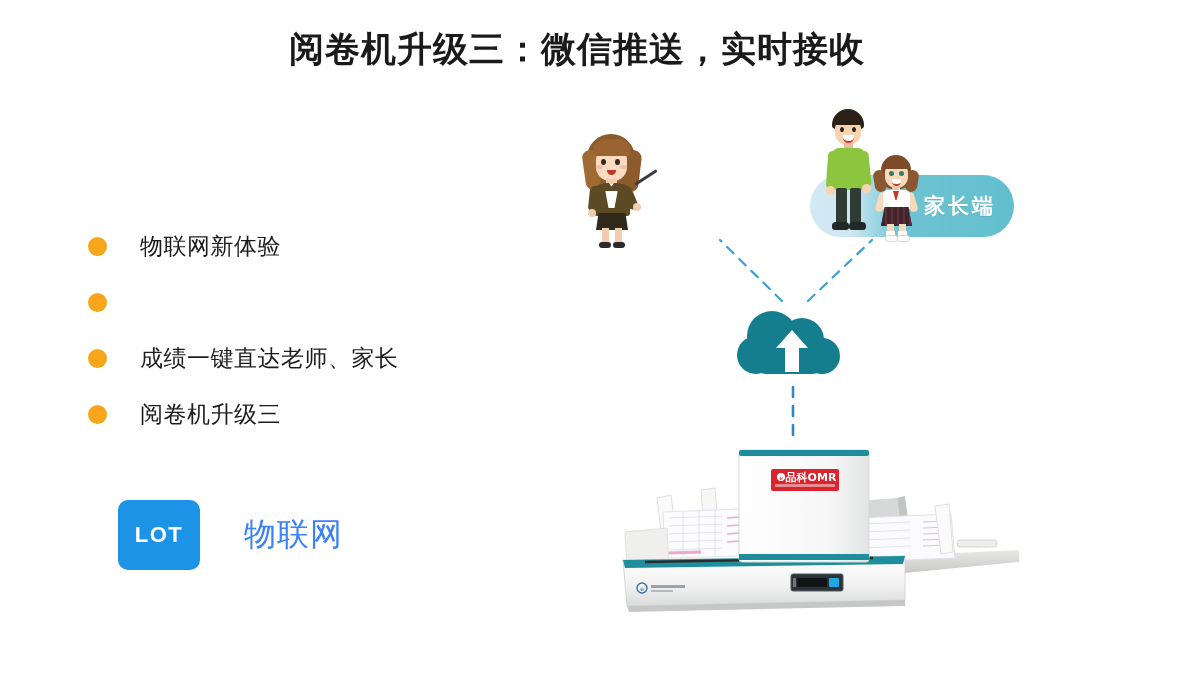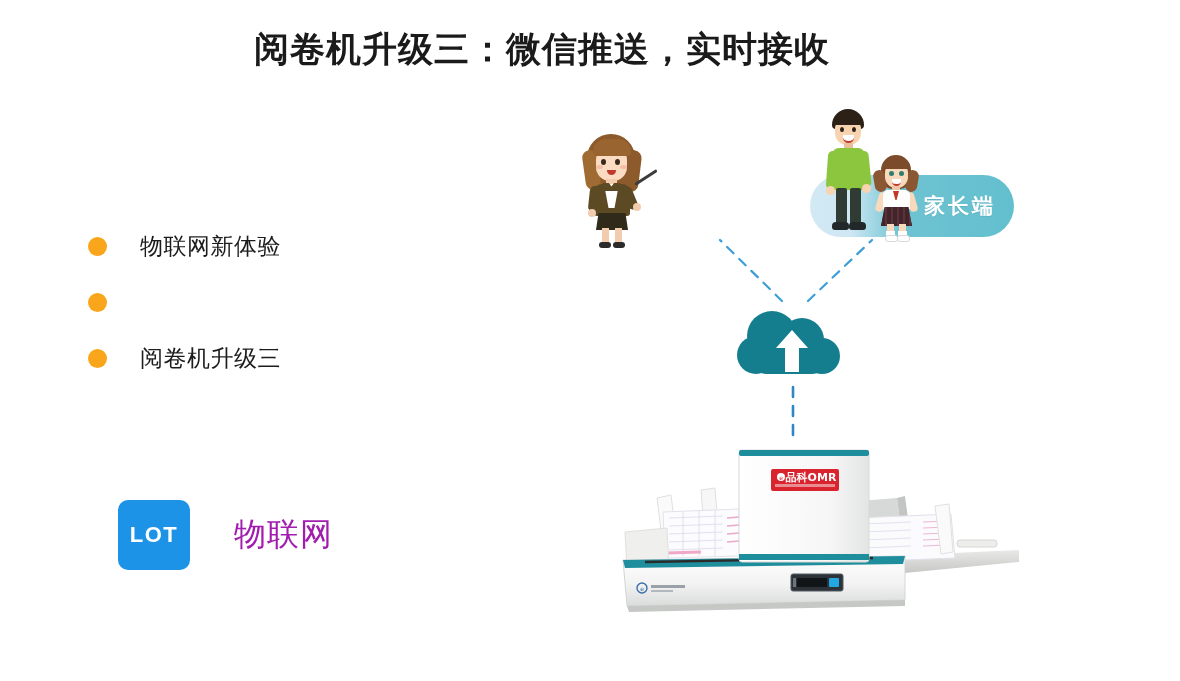--- a/index.html
+++ b/index.html
@@ -22,20 +22,21 @@
     position: absolute;
     top: 26px;
     left: 0;
     width: 1084px;
     text-align: center;
     font-size: 35px;
     font-weight: bold;
     letter-spacing: 1px;
     color: #1a1a1a;
     white-space: nowrap;
+    padding-left: 35px;
   }
 
   
   .bullet-list {
     position: absolute;
     left: 88px;
     top: 218px;
     width: 470px;
   }
   .bullet-row {
@@ -61,38 +62,38 @@
 
   
   .lot-block {
     position: absolute;
     left: 118px;
     top: 500px;
     display: flex;
     align-items: center;
   }
   .lot-badge {
-    width: 72px;
+    width: 82px;
     height: 70px;
     border-radius: 10px;
     background: #1D93E8;
     display: flex;
     align-items: center;
     justify-content: center;
     color: #ffffff;
     font-size: 22px;
     font-weight: bold;
     letter-spacing: 1.5px;
     font-family: "Liberation Sans", sans-serif;
   }
   .lot-label {
     margin-left: 44px;
     font-size: 32px;
     font-weight: 500;
-    color: #a21caf;
+    color: #3b82f6;
     letter-spacing: 1px;
   }
 
   
   .diagram {
     position: absolute;
     left: 520px;
     top: 95px;
     width: 620px;
     height: 560px;
@@ -215,20 +216,24 @@
 
   <div class="bullet-row">
     <span class="bullet-dot"></span>
     <span class="bullet-text">物联网新体验</span>
   </div>
 
   <div class="bullet-row">
     <span class="bullet-dot"></span>
   </div>
 
+  <div class="bullet-row">
+    <span class="bullet-dot"></span>
+    <span class="bullet-text">成绩一键直达老师、家长</span>
+  </div>
 
   <div class="bullet-row">
     <span class="bullet-dot"></span>
     <span class="bullet-text">阅卷机升级三</span>
   </div>
 
 </div>
 
 <div class="lot-block">
   <div class="lot-badge">LOT</div>

